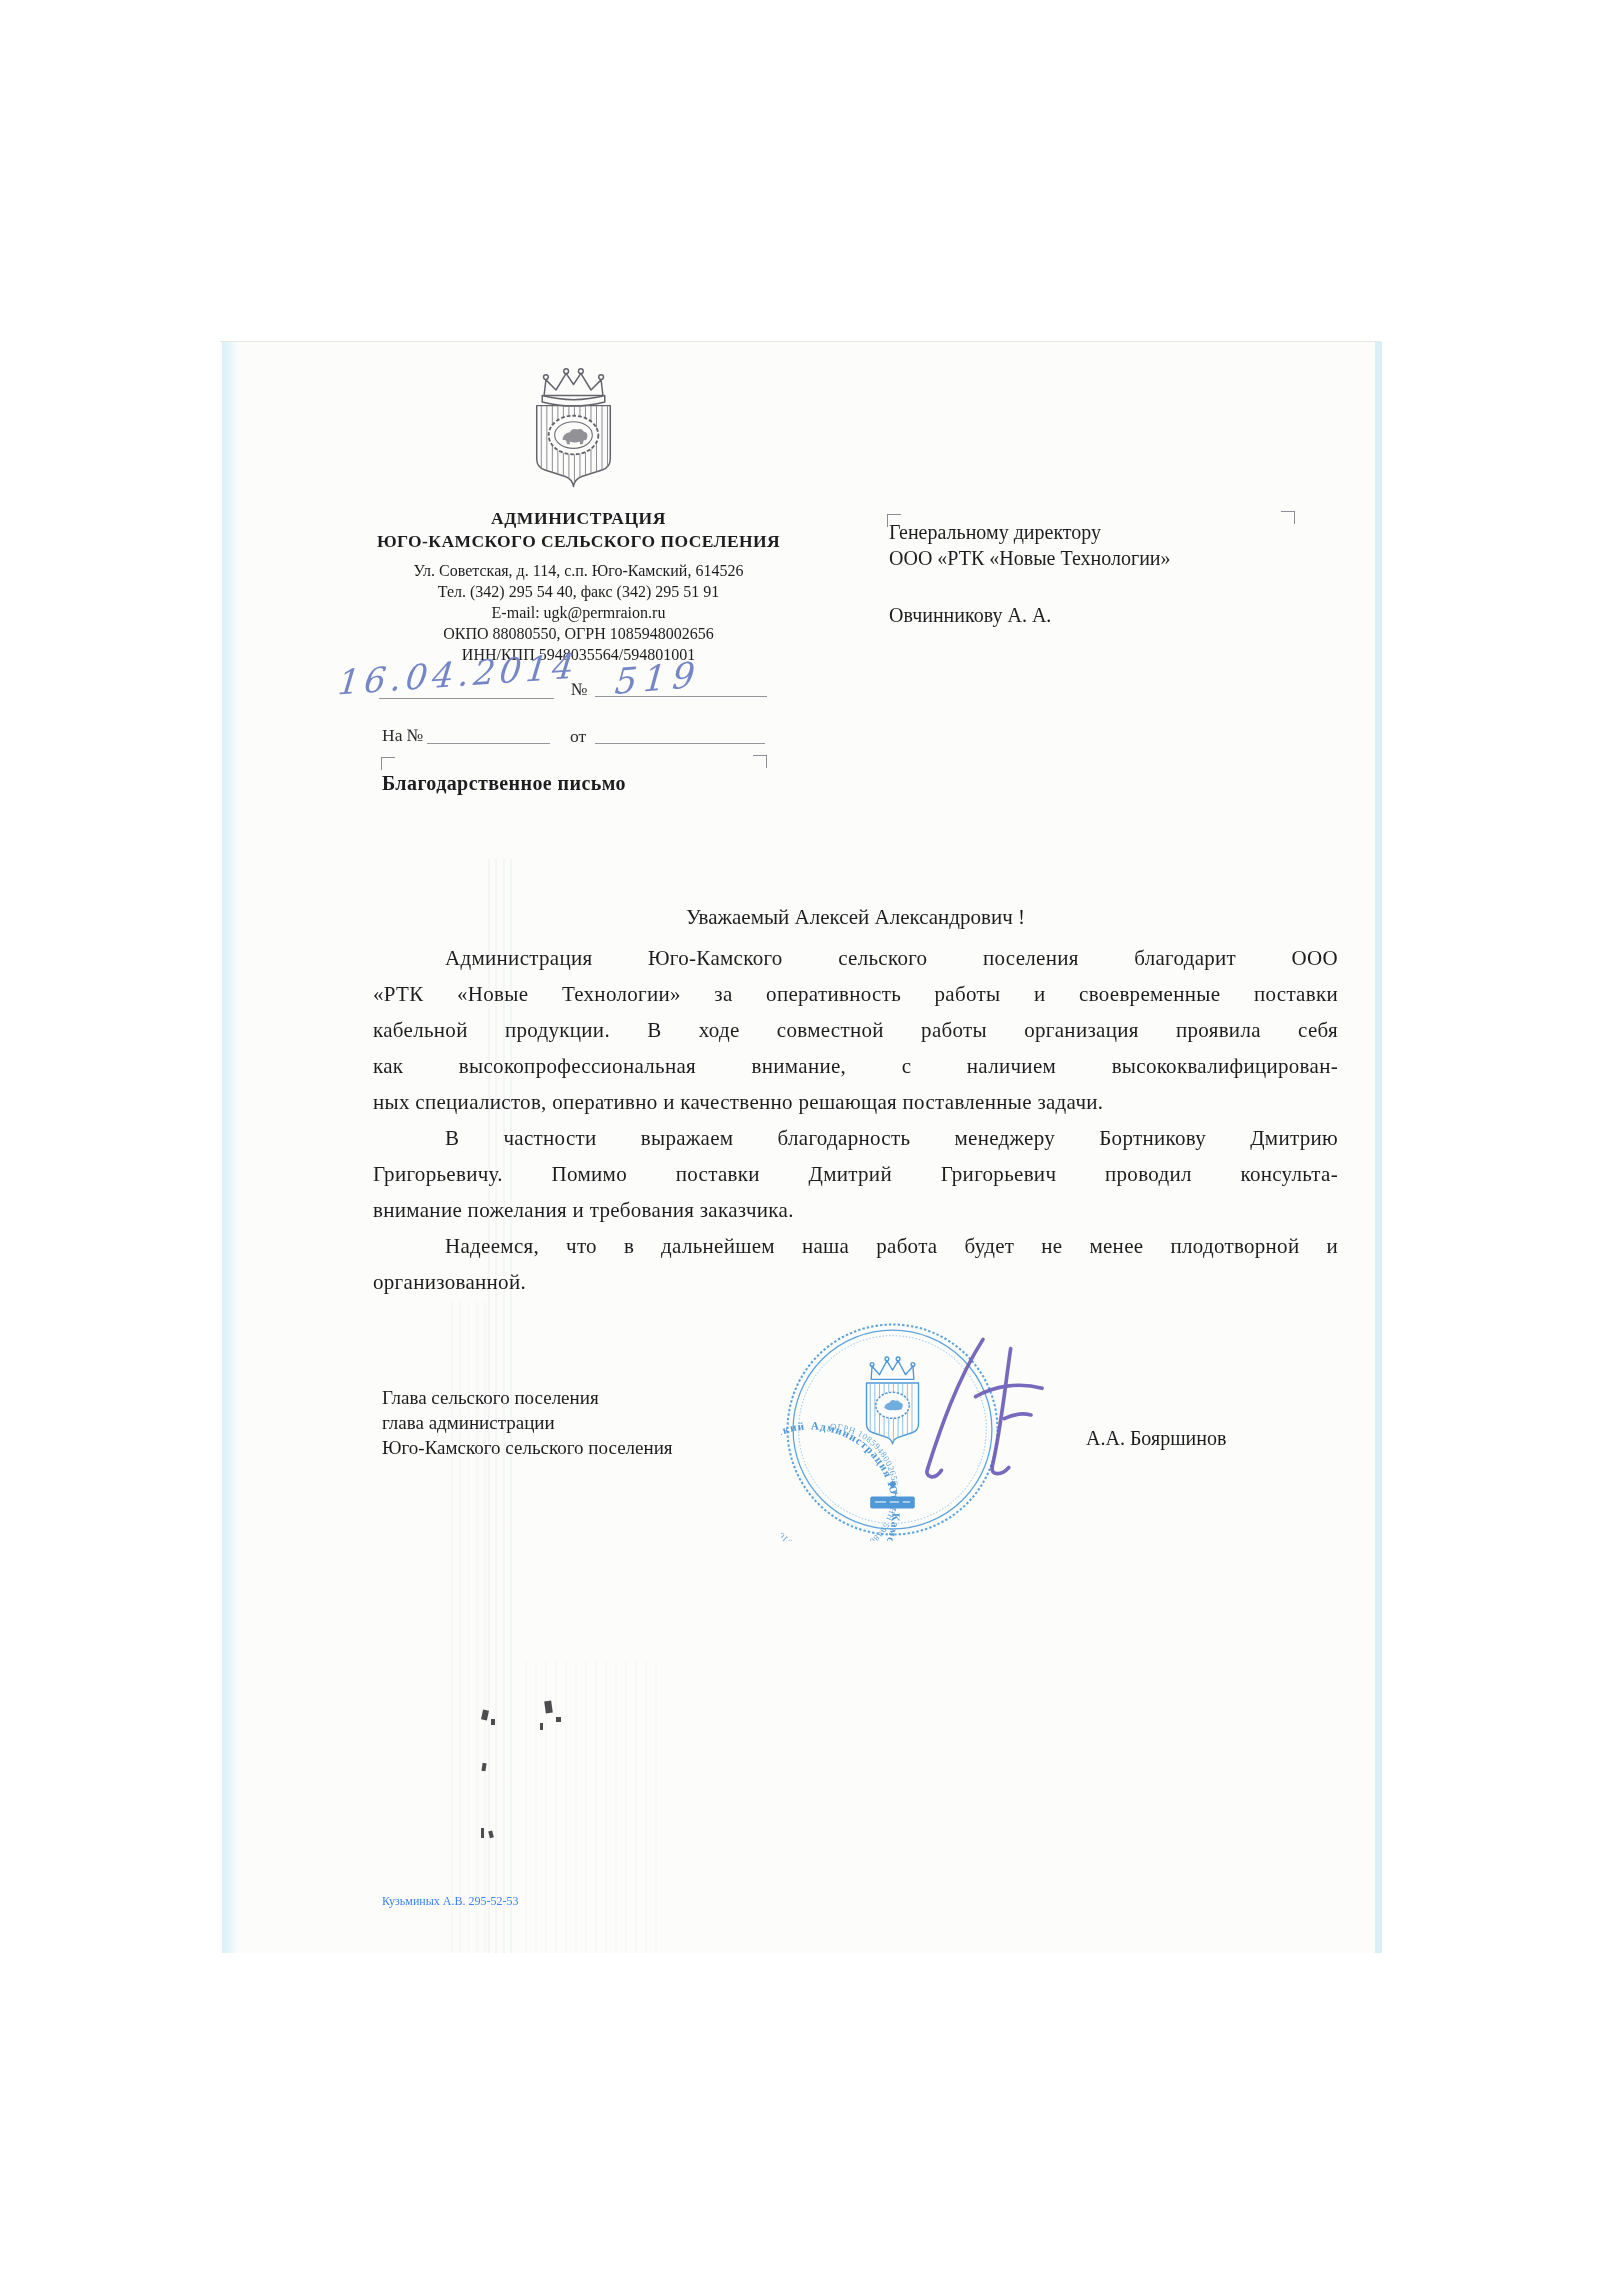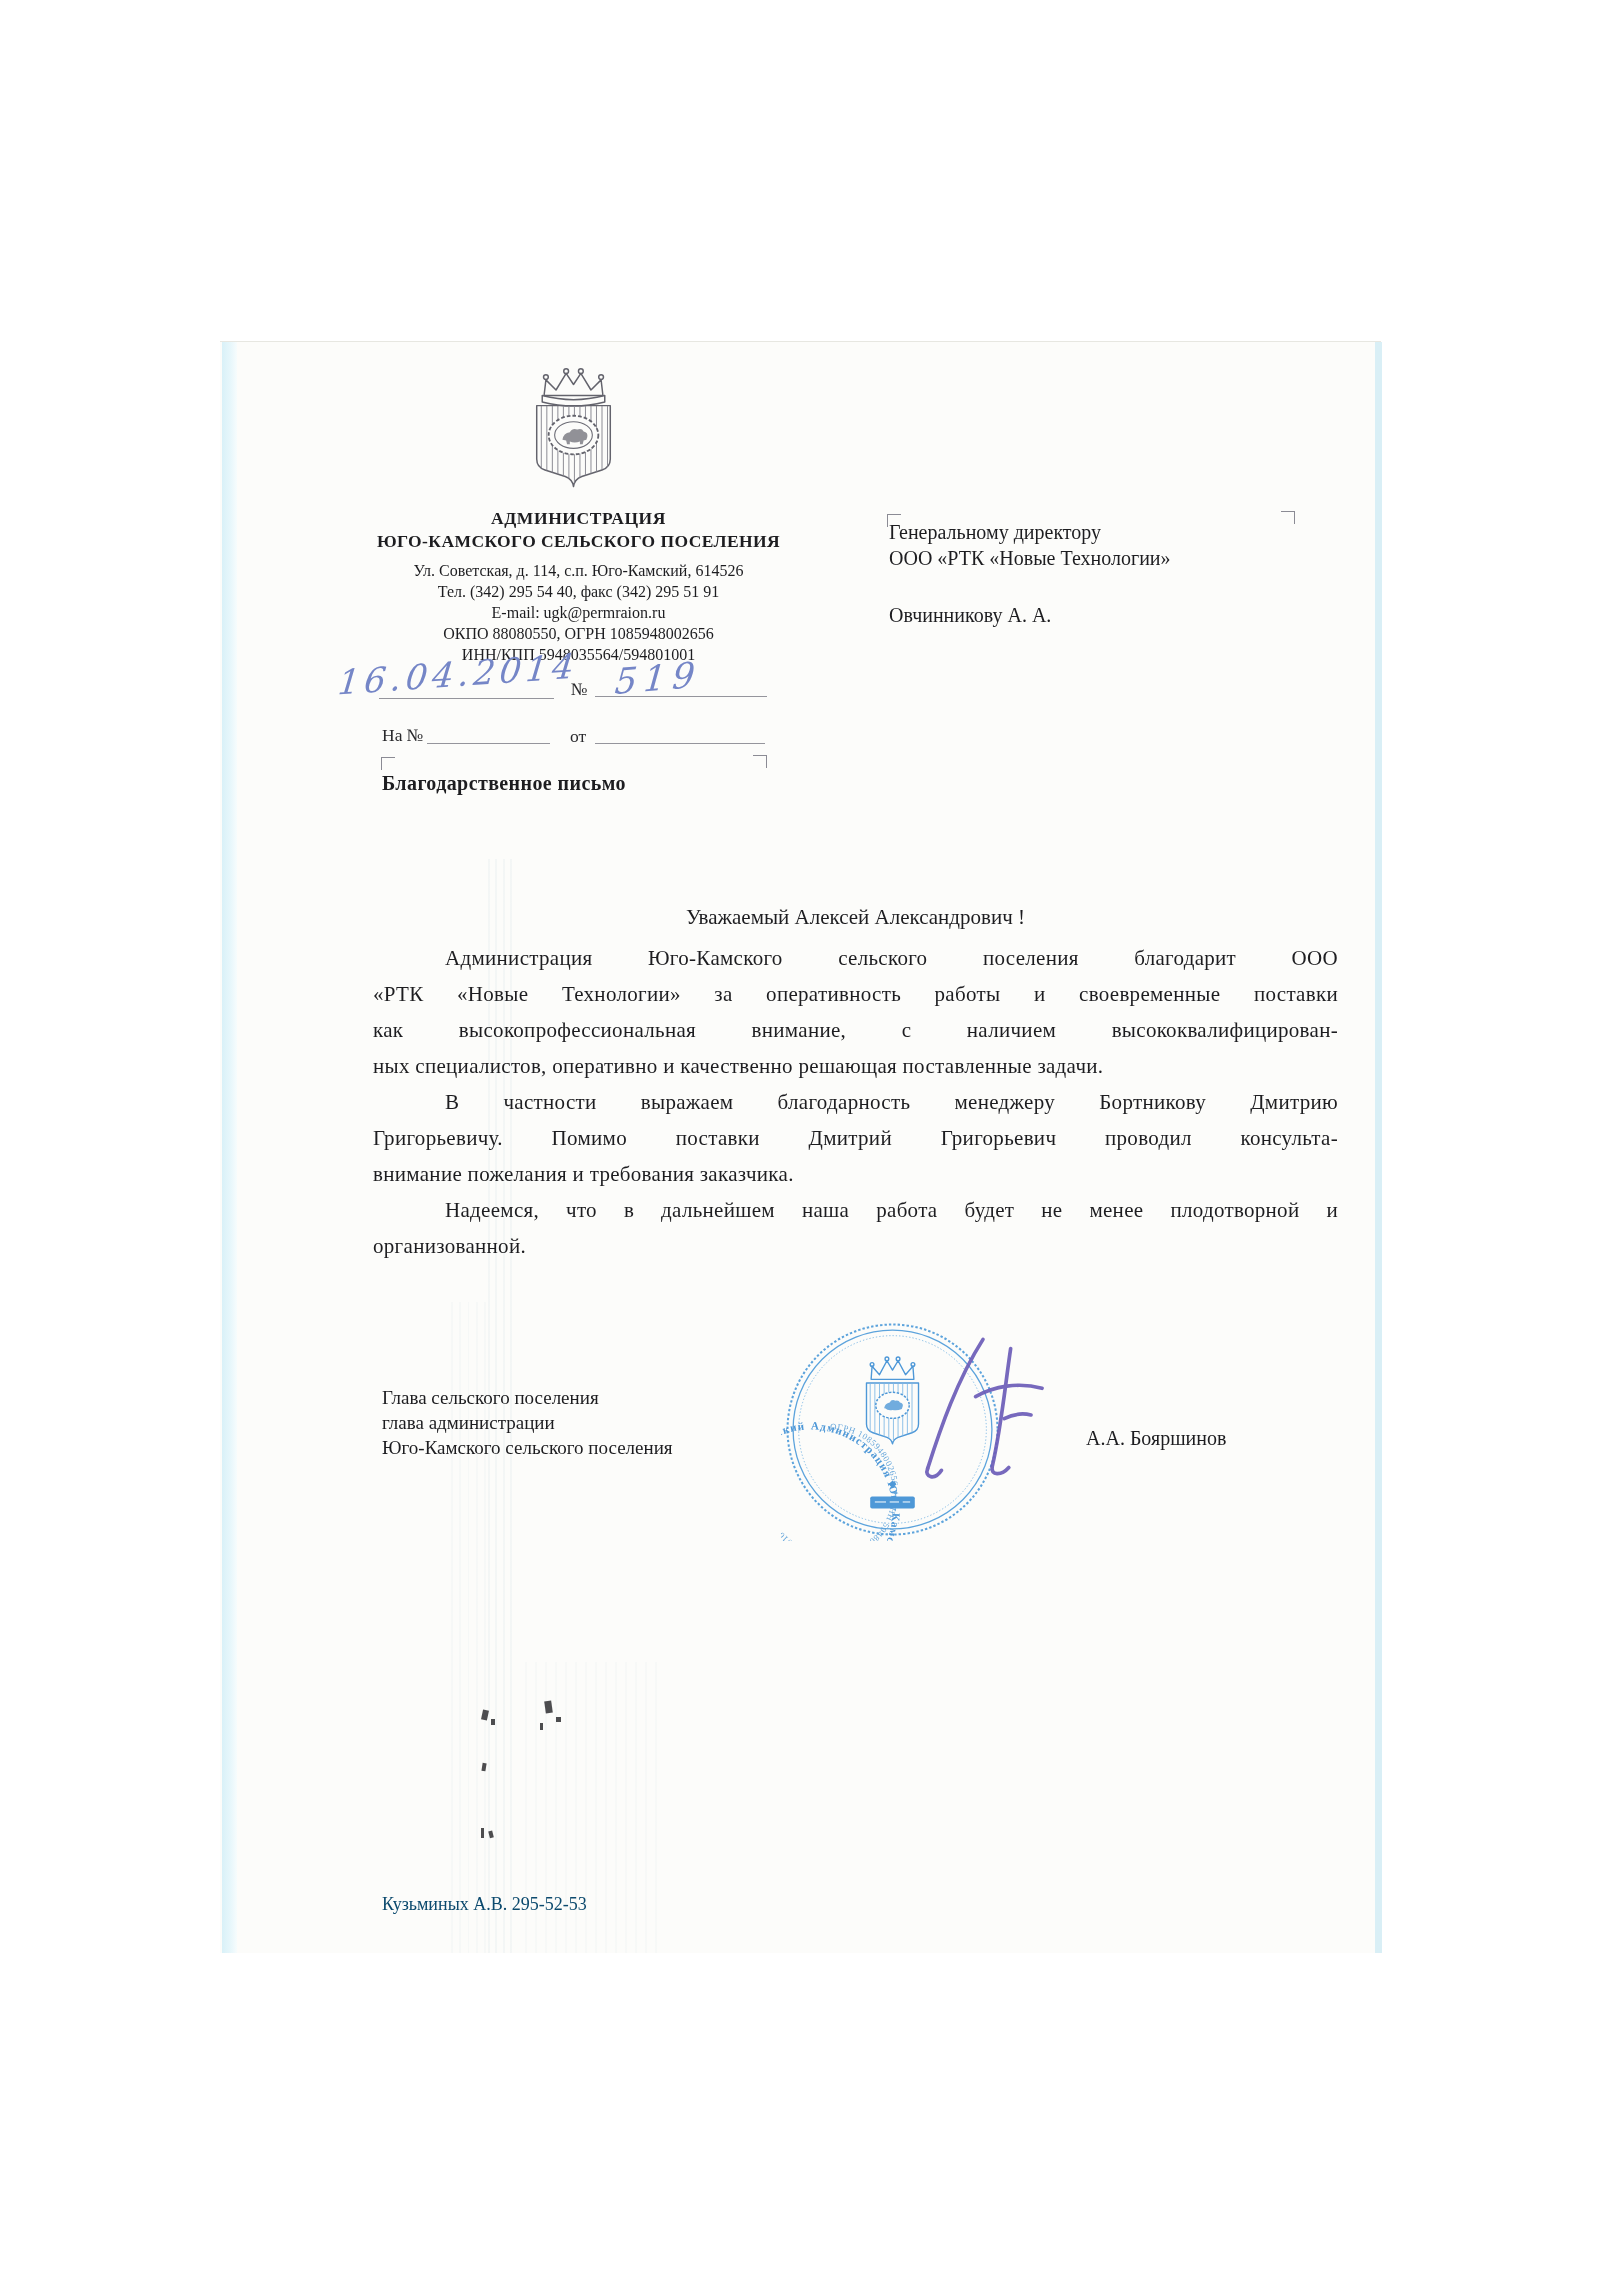--- a/index.html
+++ b/index.html
@@ -72,21 +72,21 @@
   .line.last{text-align-last:left;}
 
   .sig-block{position:absolute;left:162px;top:1043px;font-size:19px;line-height:25px;}
   .sig-name{position:absolute;left:866px;top:1085px;font-size:20px;}
 
   .stamp{position:absolute;left:561px;top:976px;width:223px;height:223px;opacity:.92;}
   .signature-svg{position:absolute;left:680px;top:986px;width:166px;height:162px;}
 
   .speck{position:absolute;background:#26262a;opacity:.82;}
 
-  .footer-exec{position:absolute;left:162px;top:1552px;font-size:18px;color:#0c4a6e;}
+  .footer-exec{position:absolute;left:162px;top:1552px;font-size:12px;color:#3b82f6;}
 </style>
 </head>
 <body>
 
 <div class="page">
   <div class="edge-strip-left"></div>
   <div class="edge-strip-right"></div>
   <div class="streak s1"></div>
   <div class="streak s2"></div>
   <div class="streak s3"></div>
@@ -154,20 +154,21 @@
   <div class="ul ul-ot"></div>
 
   <div class="cropmark cm-tl h-l"></div>
   <div class="cropmark cm-tr h-r"></div>
   <div class="doc-title">Благодарственное письмо</div>
 
   <div class="salutation">Уважаемый Алексей Александрович !</div>
   <div class="body-text">
     <div class="line first">Администрация Юго-Камского сельского поселения благодарит  ООО</div>
     <div class="line">«РТК «Новые Технологии» за оперативность работы и своевременные поставки</div>
+    <div class="line">кабельной продукции. В ходе совместной работы организация проявила себя</div>
     <div class="line">как высокопрофессиональная внимание, с наличием высококвалифицирован-</div>
     <div class="line last">ных специалистов, оперативно и качественно решающая поставленные задачи.</div>
     <div class="line first">В частности выражаем благодарность менеджеру Бортникову Дмитрию</div>
     <div class="line">Григорьевичу. Помимо поставки Дмитрий Григорьевич проводил консульта-</div>
     <div class="line last">внимание пожелания и требования заказчика.</div>
     <div class="line first">Надеемся, что в дальнейшем наша работа будет не менее плодотворной и</div>
     <div class="line last">организованной.</div>
   </div>
 
   <div class="sig-block">

